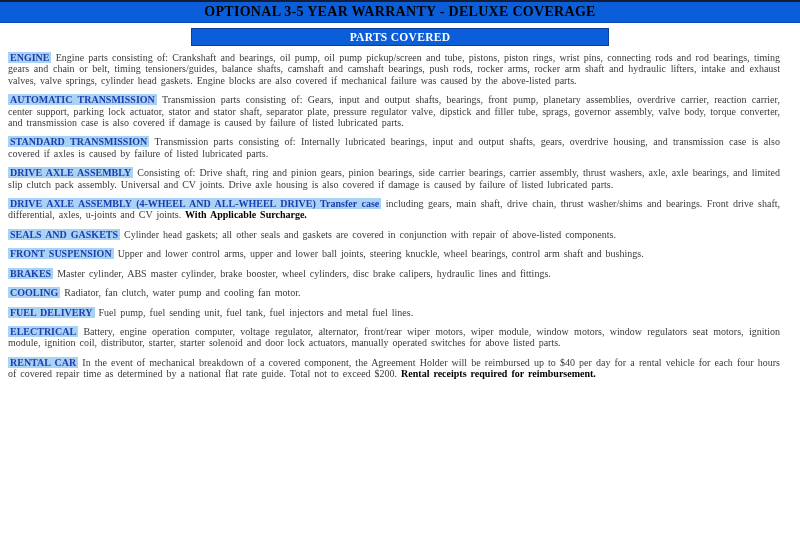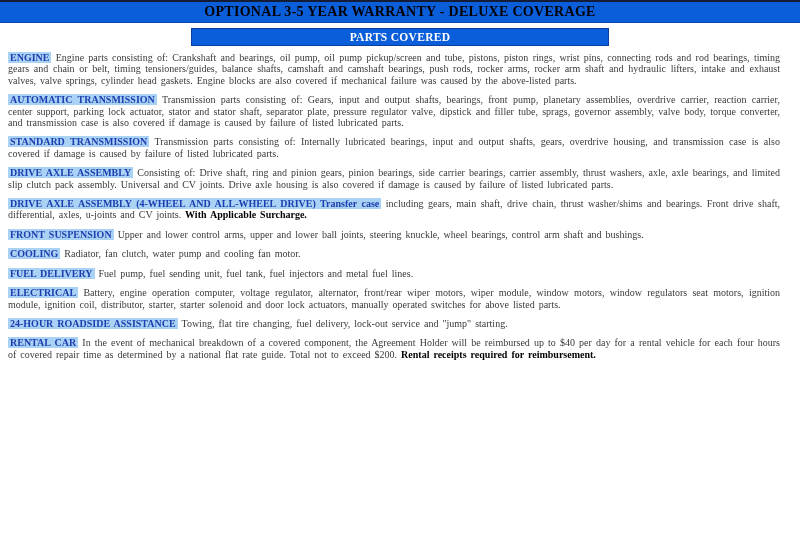--- a/index.html
+++ b/index.html
@@ -60,34 +60,35 @@
 
 <div class="partsbar-wrap">
   <div class="partsbar">PARTS COVERED</div>
 </div>
 
 <div class="content" id="sections">
   <p class="section"><span class="hl">ENGINE</span> <span class="body-text">Engine parts consisting of: Crankshaft and bearings, oil pump, oil pump pickup/screen and tube, pistons, piston rings, wrist pins, connecting rods and rod bearings, timing gears and chain or belt, timing tensioners/guides, balance shafts, camshaft and camshaft bearings, push rods, rocker arms, rocker arm shaft and hydraulic lifters, intake and exhaust valves, valve springs, cylinder head gaskets. Engine blocks are also covered if mechanical failure was caused by the above-listed parts.</span></p>
 
   <p class="section"><span class="hl">AUTOMATIC TRANSMISSION</span> <span class="body-text">Transmission parts consisting of: Gears, input and output shafts, bearings, front pump, planetary assemblies, overdrive carrier, reaction carrier, center support, parking lock actuator, stator and stator shaft, separator plate, pressure regulator valve, dipstick and filler tube, sprags, governor assembly, valve body, torque converter, and transmission case is also covered if damage is caused by failure of listed lubricated parts.</span></p>
 
-  <p class="section"><span class="hl">STANDARD TRANSMISSION</span> <span class="body-text">Transmission parts consisting of: Internally lubricated bearings, input and output shafts, gears, overdrive housing, and transmission case is also covered if damage is caused by failure of listed lubricated parts.</span></p>
+  <p class="section"><span class="hl">STANDARD TRANSMISSION</span> <span class="body-text">Transmission parts consisting of: Internally lubricated bearings, input and output shafts, gears, overdrive housing, and transmission case is also covered if axles is caused by failure of listed lubricated parts.</span></p>
 
   <p class="section"><span class="hl">DRIVE AXLE ASSEMBLY</span> <span class="body-text">Consisting of: Drive shaft, ring and pinion gears, pinion bearings, side carrier bearings, carrier assembly, thrust washers, axle, axle bearings, and limited slip clutch pack assembly. Universal and CV joints. Drive axle housing is also covered if damage is caused by failure of listed lubricated parts.</span></p>
 
   <p class="section"><span class="hl">DRIVE AXLE ASSEMBLY (4-WHEEL AND ALL-WHEEL DRIVE) Transfer case</span> <span class="body-text">including gears, main shaft, drive chain, thrust washer/shims and bearings. Front drive shaft, differential, axles, u-joints and CV joints.</span><b class="note visible"> With Applicable Surcharge.</b></p>
 
+  <p class="section"><span class="hl">SEALS AND GASKETS</span> <span class="body-text">Cylinder head gaskets; all other seals and gaskets are covered in conjunction with repair of above-listed components.</span></p>
 
 
   <p class="section"><span class="hl">FRONT SUSPENSION</span> <span class="body-text">Upper and lower control arms, upper and lower ball joints, steering knuckle, wheel bearings, control arm shaft and bushings.</span></p>
 
 
+  <p class="section"><span class="hl">BRAKES</span> <span class="body-text">Master cylinder, ABS master cylinder, brake booster, wheel cylinders, disc brake calipers, hydraulic lines and fittings.</span></p>
 
   <p class="section"><span class="hl">COOLING</span> <span class="body-text">Radiator, fan clutch, water pump and cooling fan motor.</span></p>
 
   <p class="section"><span class="hl">FUEL DELIVERY</span> <span class="body-text">Fuel pump, fuel sending unit, fuel tank, fuel injectors and metal fuel lines.</span></p>
 
   <p class="section"><span class="hl">ELECTRICAL</span> <span class="body-text">Battery, engine operation computer, voltage regulator, alternator, front/rear wiper motors, wiper module, window motors, window regulators seat motors, ignition module, ignition coil, distributor, starter, starter solenoid and door lock actuators, manually operated switches for above listed parts.</span></p>
 
-  <p class="section"><span class="hl">24-HOUR ROADSIDE ASSISTANCE</span> <span class="body-text">Towing, flat tire changing, fuel delivery, lock-out service and "jump" starting.</span></p>
 
   <p class="section"><span class="hl">RENTAL CAR</span> <span class="body-text">In the event of mechanical breakdown of a covered component, the Agreement Holder will be reimbursed up to $40 per day for a rental vehicle for each four hours of covered repair time as determined by a national flat rate guide. Total not to exceed $200.</span><b class="note visible"> Rental receipts required for reimbursement.</b></p>
 </div>
 
 </body></html>

